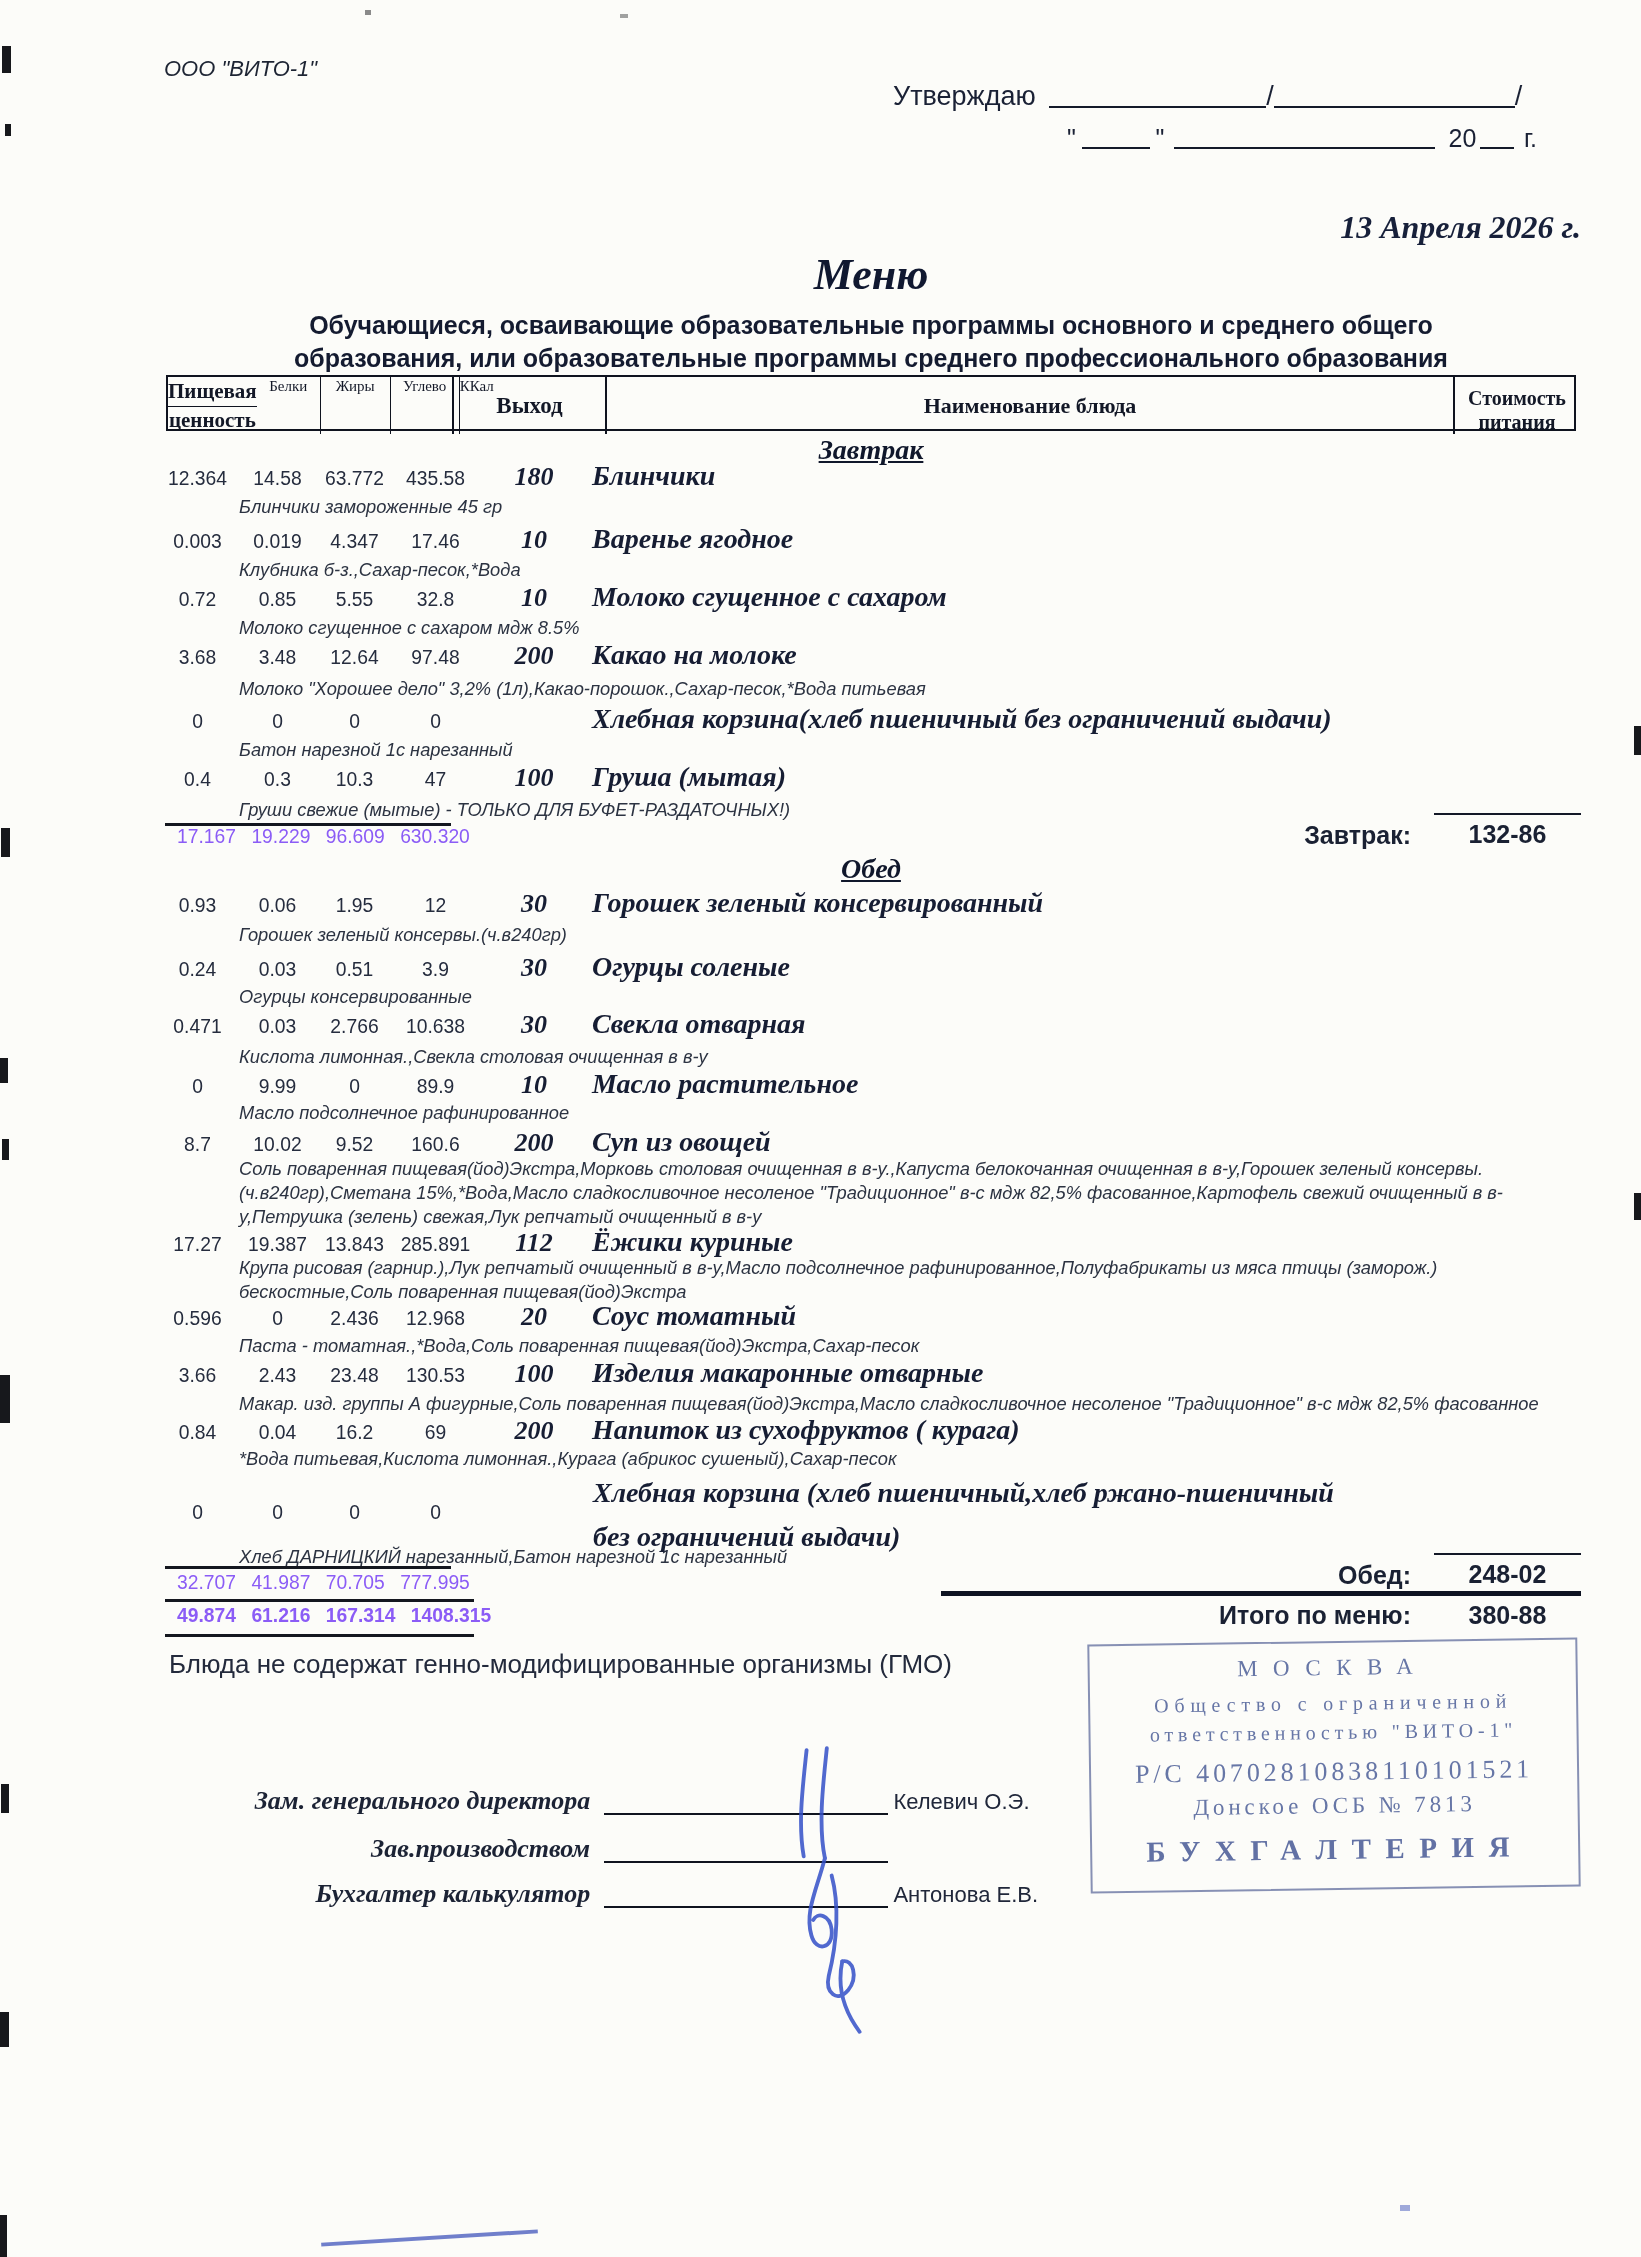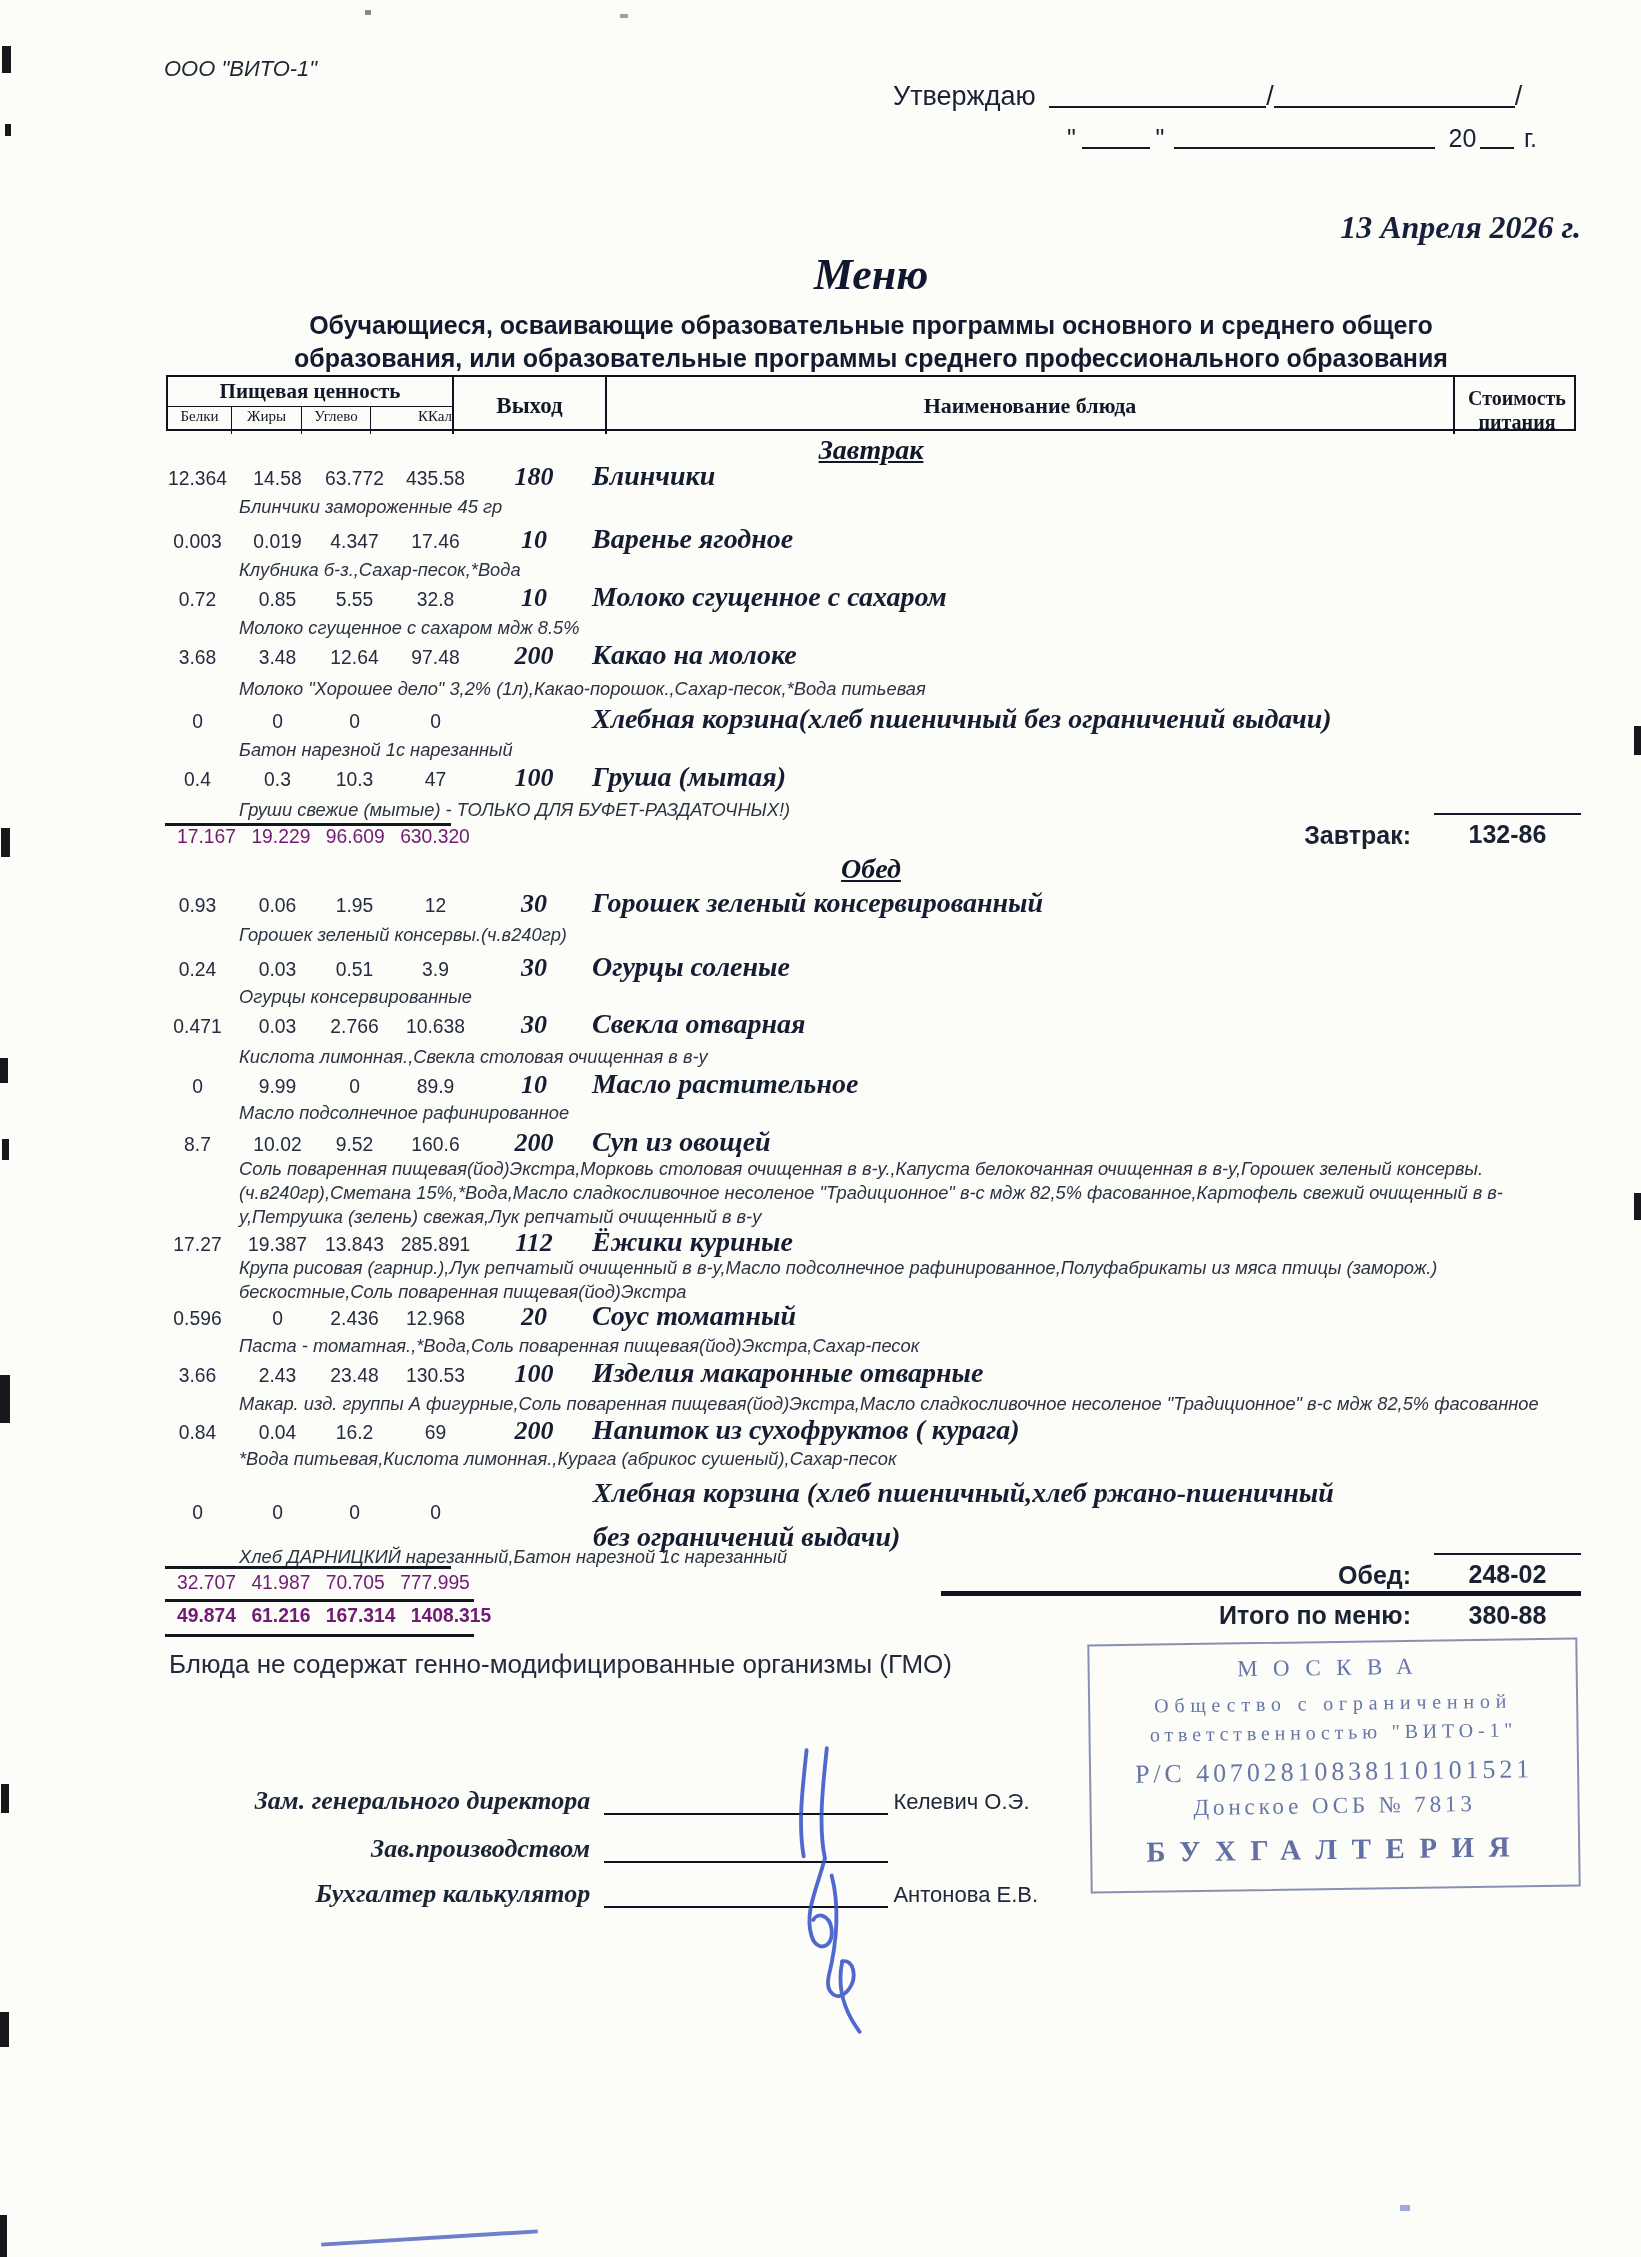--- a/index.html
+++ b/index.html
@@ -15,21 +15,21 @@
         font-weight:bold;font-style:italic;font-size:32px;color:#17203a;}
   .title{position:absolute;top:249px;left:166px;width:1410px;text-align:center;
          font-family:"Liberation Serif",serif;font-weight:bold;font-style:italic;font-size:44px;color:#101830;}
   .sub{position:absolute;left:166px;width:1410px;text-align:center;font-weight:bold;font-size:25px;color:#141b30;}
   
   .thead{position:absolute;top:375px;left:166px;width:1410px;height:56px;border:2.9px solid #0f131f;
          display:grid;grid-template-columns:284px 153px 848px 126px;box-sizing:border-box;
          font-family:"Liberation Serif",serif;color:#131827;}
   .thead>div{border-left:2.9px solid #0f131f;box-sizing:border-box;}
   .thead>div:first-child{border-left:none;}
-  .nut{display:flex;flex-direction:column;}
+  .nut{display:flex;flex-direction:row;}
   .nut-title{height:29px;line-height:29px;text-align:center;font-weight:bold;font-size:21px;border-bottom:1.9px solid #0f131f;}
   .nut-sub{flex:1;display:grid;grid-template-columns:64px 70px 69px 1fr;font-size:15px;}
   .nut-sub span{border-right:1.9px solid #0f131f;text-align:center;line-height:19.3px;box-sizing:border-box;}
   .nut-sub span:last-child{border-right:none;text-align:right;}
   .c-out{display:flex;align-items:center;justify-content:center;font-weight:bold;font-size:23px;}
   .c-dish{display:flex;align-items:center;justify-content:center;font-weight:bold;font-size:22px;}
   .c-cost{text-align:center;font-weight:bold;font-size:20px;line-height:24px;padding-top:9px;}
   
   .sect{position:absolute;left:166px;width:1410px;text-align:center;
         font-family:"Liberation Serif",serif;font-weight:bold;font-style:italic;font-size:28px;
@@ -37,21 +37,21 @@
   .row{position:absolute;left:154px;right:39px;display:grid;
        grid-template-columns:87px 73px 81px 81px 116px auto;align-items:baseline;}
   .row .n{text-align:center;font-size:19.3px;color:#252c3e;}
   .row .out{text-align:center;font-family:"Liberation Serif",serif;font-weight:bold;font-style:italic;
             font-size:26px;color:#161d33;}
   .dish,.dish2{font-family:"Liberation Serif",serif;font-weight:bold;font-style:italic;font-size:28px;color:#161d33;}
   .dish2{position:absolute;line-height:44px;}
   .ing{position:absolute;left:239px;right:87px;font-style:italic;font-size:18.3px;line-height:24px;color:#2c3342;}
   
   .tline{position:absolute;height:2.9px;background:#14171f;}
-  .tnums{position:absolute;left:177px;display:flex;gap:15.4px;font-size:19.3px;color:#701a75;}
+  .tnums{position:absolute;left:177px;display:flex;gap:15.4px;font-size:19.3px;color:#8b5cf6;}
   .tnums.bold{font-weight:bold;}
   .total-right{position:absolute;left:1110px;width:471px;display:flex;justify-content:flex-end;
                align-items:flex-start;gap:23px;font-weight:bold;font-size:25px;color:#1a2133;}
   .tr-label{padding-top:7.7px;}
   .tr-value{width:147px;text-align:center;padding-top:7.7px;}
   .tr-value.lined{border-top:2.9px solid #131827;padding-top:4.8px;}
   .thick{position:absolute;top:1591px;left:941px;width:640px;height:4.8px;background:#0e1322;}
   .gmo{position:absolute;top:1649px;left:169px;font-size:26px;color:#232a3c;}
   
   .stamp{position:absolute;top:1641px;left:1089px;width:490px;height:249px;box-sizing:border-box;

